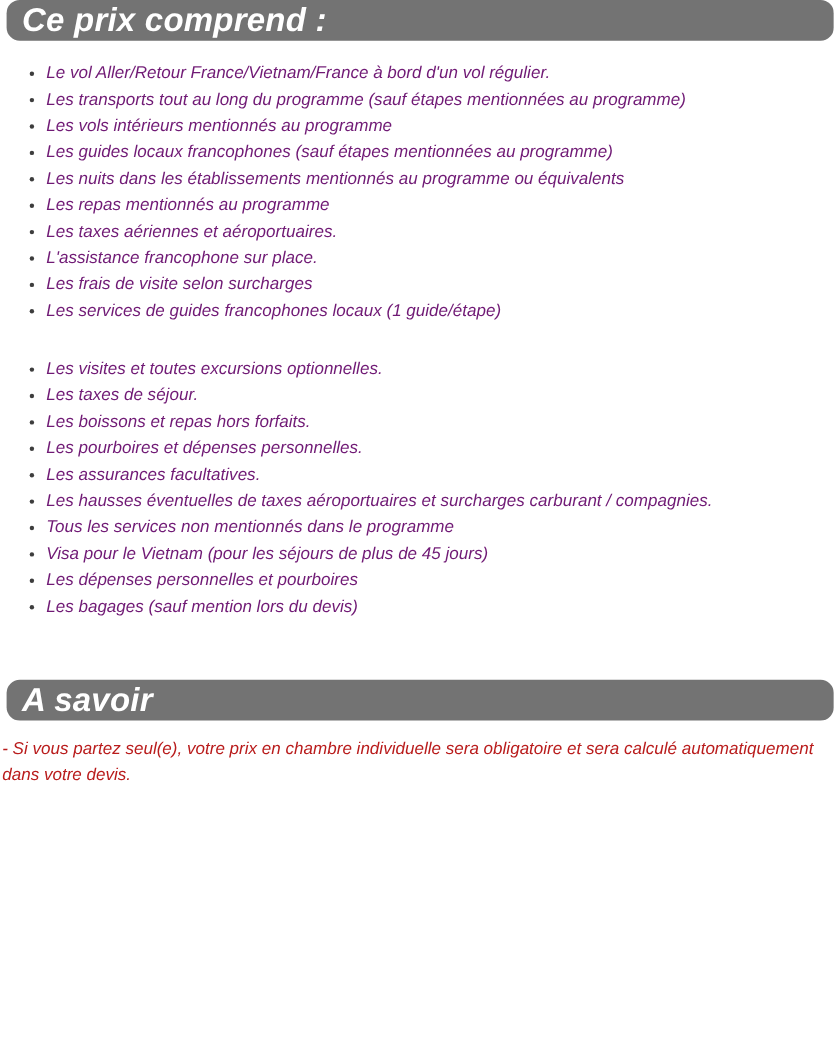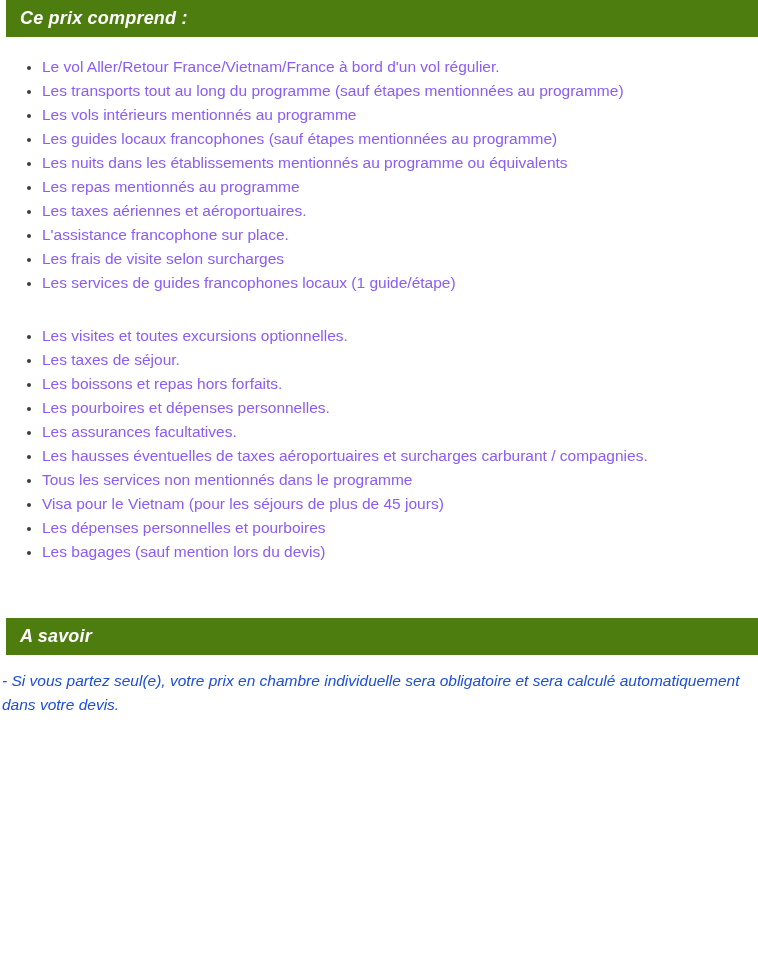--- a/index.html
+++ b/index.html
@@ -10,54 +10,56 @@
   body {
     width: 758px;
     height: 955px;
     font-family: "Liberation Sans", "DejaVu Sans", sans-serif;
     font-stretch: condensed;
     overflow: hidden;
   }
   .section-header {
     margin-left: 6px;
     height: 37px;
-    background: #4d7c0f;
+    background: #737373;
     color: #ffffff;
     display: flex;
     align-items: center;
     padding-left: 14px;
-    font-size: 18px;
+    font-size: 30px;
     font-weight: bold;
     font-style: italic;
     letter-spacing: 0.2px;
+    border-radius: 12px;
   }
   ul.price-list {
     margin: 0;
     padding: 0 10px 0 42px;
     list-style: disc;
   }
   ul.price-list li {
-    color: #8b5cf6;
+    color: #701a75;
+    font-style: italic;
     font-size: 15.5px;
     line-height: 24px;
   }
   ul.price-list li::marker {
     color: #3d3d3d;
     font-size: 13px;
   }
   #list-included   { margin-top: 18px; }
   #header-excluded { margin-top: 89px; }
   #list-excluded   { margin-top: 29px; }
   #header-know     { margin-top: 54px; text-align: center; }
   .notes {
     margin: 14px 8px 0 2px;
   }
   .notes p {
     margin: 0;
-    color: #1d4ed8;
+    color: #b91c1c;
     font-style: italic;
     font-size: 15.5px;
     line-height: 24px;
   }
 </style>
 </head>
 <body>
 
 <section>
   <div class="section-header" id="header-included">

